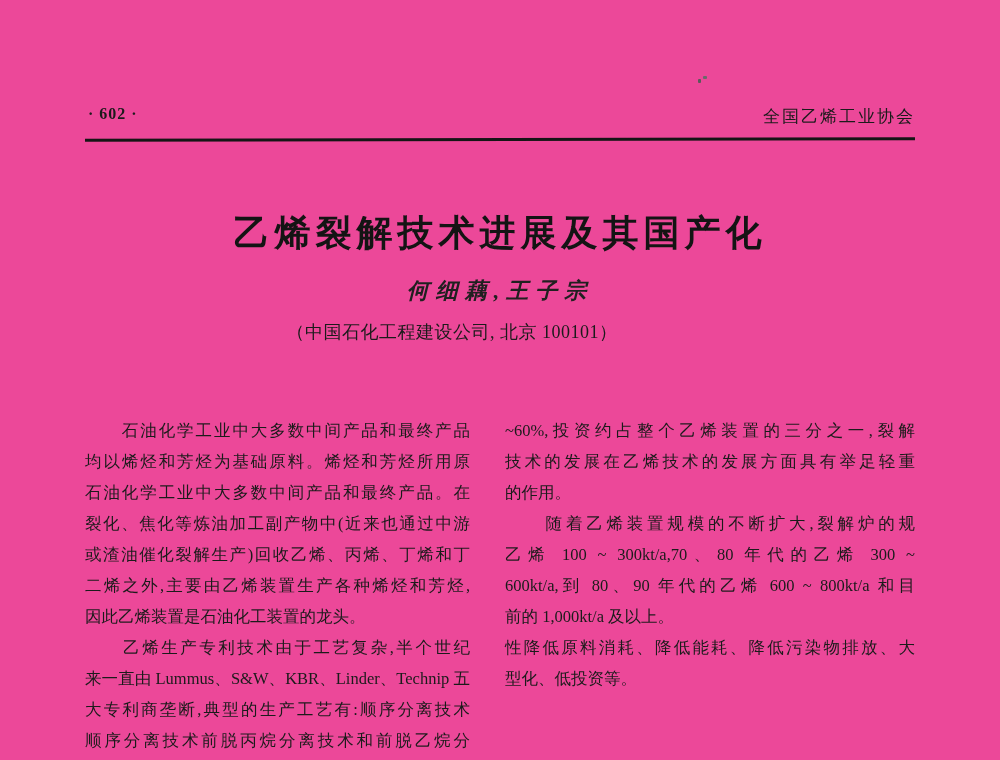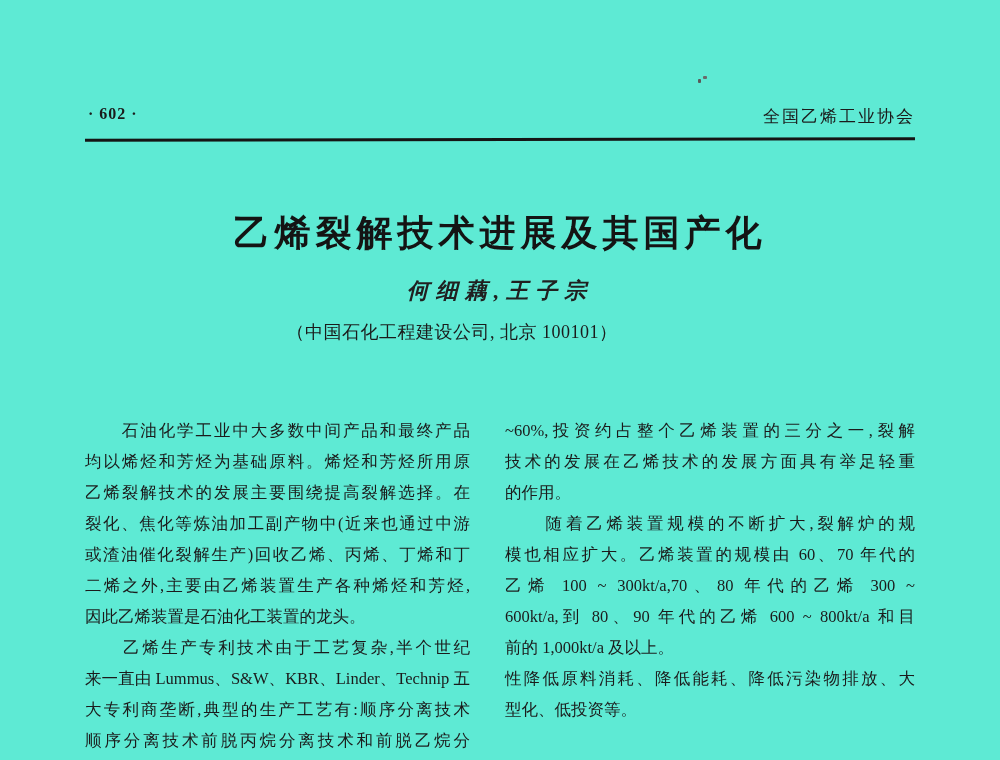--- a/index.html
+++ b/index.html
@@ -1,20 +1,20 @@
 <!DOCTYPE html>
 <html><head>
 <meta charset="utf-8">
 <style>
   html,body{margin:0;padding:0;background:#e8e8e8;}
   .page{
     position:relative;
     width:1000px;height:760px;
     margin:0 auto;
-    background:#5eead4;
+    background:#ec4899;
     overflow:hidden;
     font-family:"Liberation Serif","DejaVu Serif",serif;
     color:#1b1b1b;
   }
   
   .header-row{
     position:absolute;left:85px;top:105px;width:830px;height:28px;
   }
   .page-number{
     position:absolute;left:3px;top:0;
@@ -86,37 +86,36 @@
 
   <div class="ink-speck"></div>
 
   <div class="article-title">乙烯裂解技术进展及其国产化</div>
   <div class="authors">何细藕,王子宗</div>
   <div class="affiliation">（中国石化工程建设公司, 北京 100101）</div>
 
   <div class="col col-left">
     <div class="line">　　石油化学工业中大多数中间产品和最终产品</div>
     <div class="line">均以烯烃和芳烃为基础原料。烯烃和芳烃所用原</div>
-    <div class="line">乙烯裂解技术的发展主要围绕提高裂解选择。在</div>
+    <div class="line">石油化学工业中大多数中间产品和最终产品。在</div>
     <div class="line">裂化、焦化等炼油加工副产物中(近来也通过中游</div>
     <div class="line">或渣油催化裂解生产)回收乙烯、丙烯、丁烯和丁</div>
     <div class="line">二烯之外,主要由乙烯装置生产各种烯烃和芳烃,</div>
     <div class="line para-end">因此乙烯装置是石油化工装置的龙头。</div>
     <div class="line">　　乙烯生产专利技术由于工艺复杂,半个世纪</div>
     <div class="line">来一直由 Lummus、S&amp;W、KBR、Linder、Technip 五</div>
     <div class="line">大专利商垄断,典型的生产工艺有:顺序分离技术</div>
     <div class="line">顺序分离技术前脱丙烷分离技术和前脱乙烷分</div>
   </div>
 
   <div class="col col-right">
     <div class="line">~60%,投资约占整个乙烯装置的三分之一,裂解</div>
     <div class="line">技术的发展在乙烯技术的发展方面具有举足轻重</div>
     <div class="line para-end">的作用。</div>
     <div class="line">　　随着乙烯装置规模的不断扩大,裂解炉的规</div>
-    <div class="line">模也相应扩大。乙烯装置的规模由 60、70 年代的</div>
     <div class="line">乙烯 100 ~ 300kt/a,70、80 年代的乙烯 300 ~</div>
     <div class="line">600kt/a,到 80、90 年代的乙烯 600 ~ 800kt/a 和目</div>
     <div class="line para-end">前的 1,000kt/a 及以上。</div>
     <div class="line">性降低原料消耗、降低能耗、降低污染物排放、大</div>
     <div class="line para-end">型化、低投资等。</div>
   </div>
 
 </div>
 
 </body></html>

